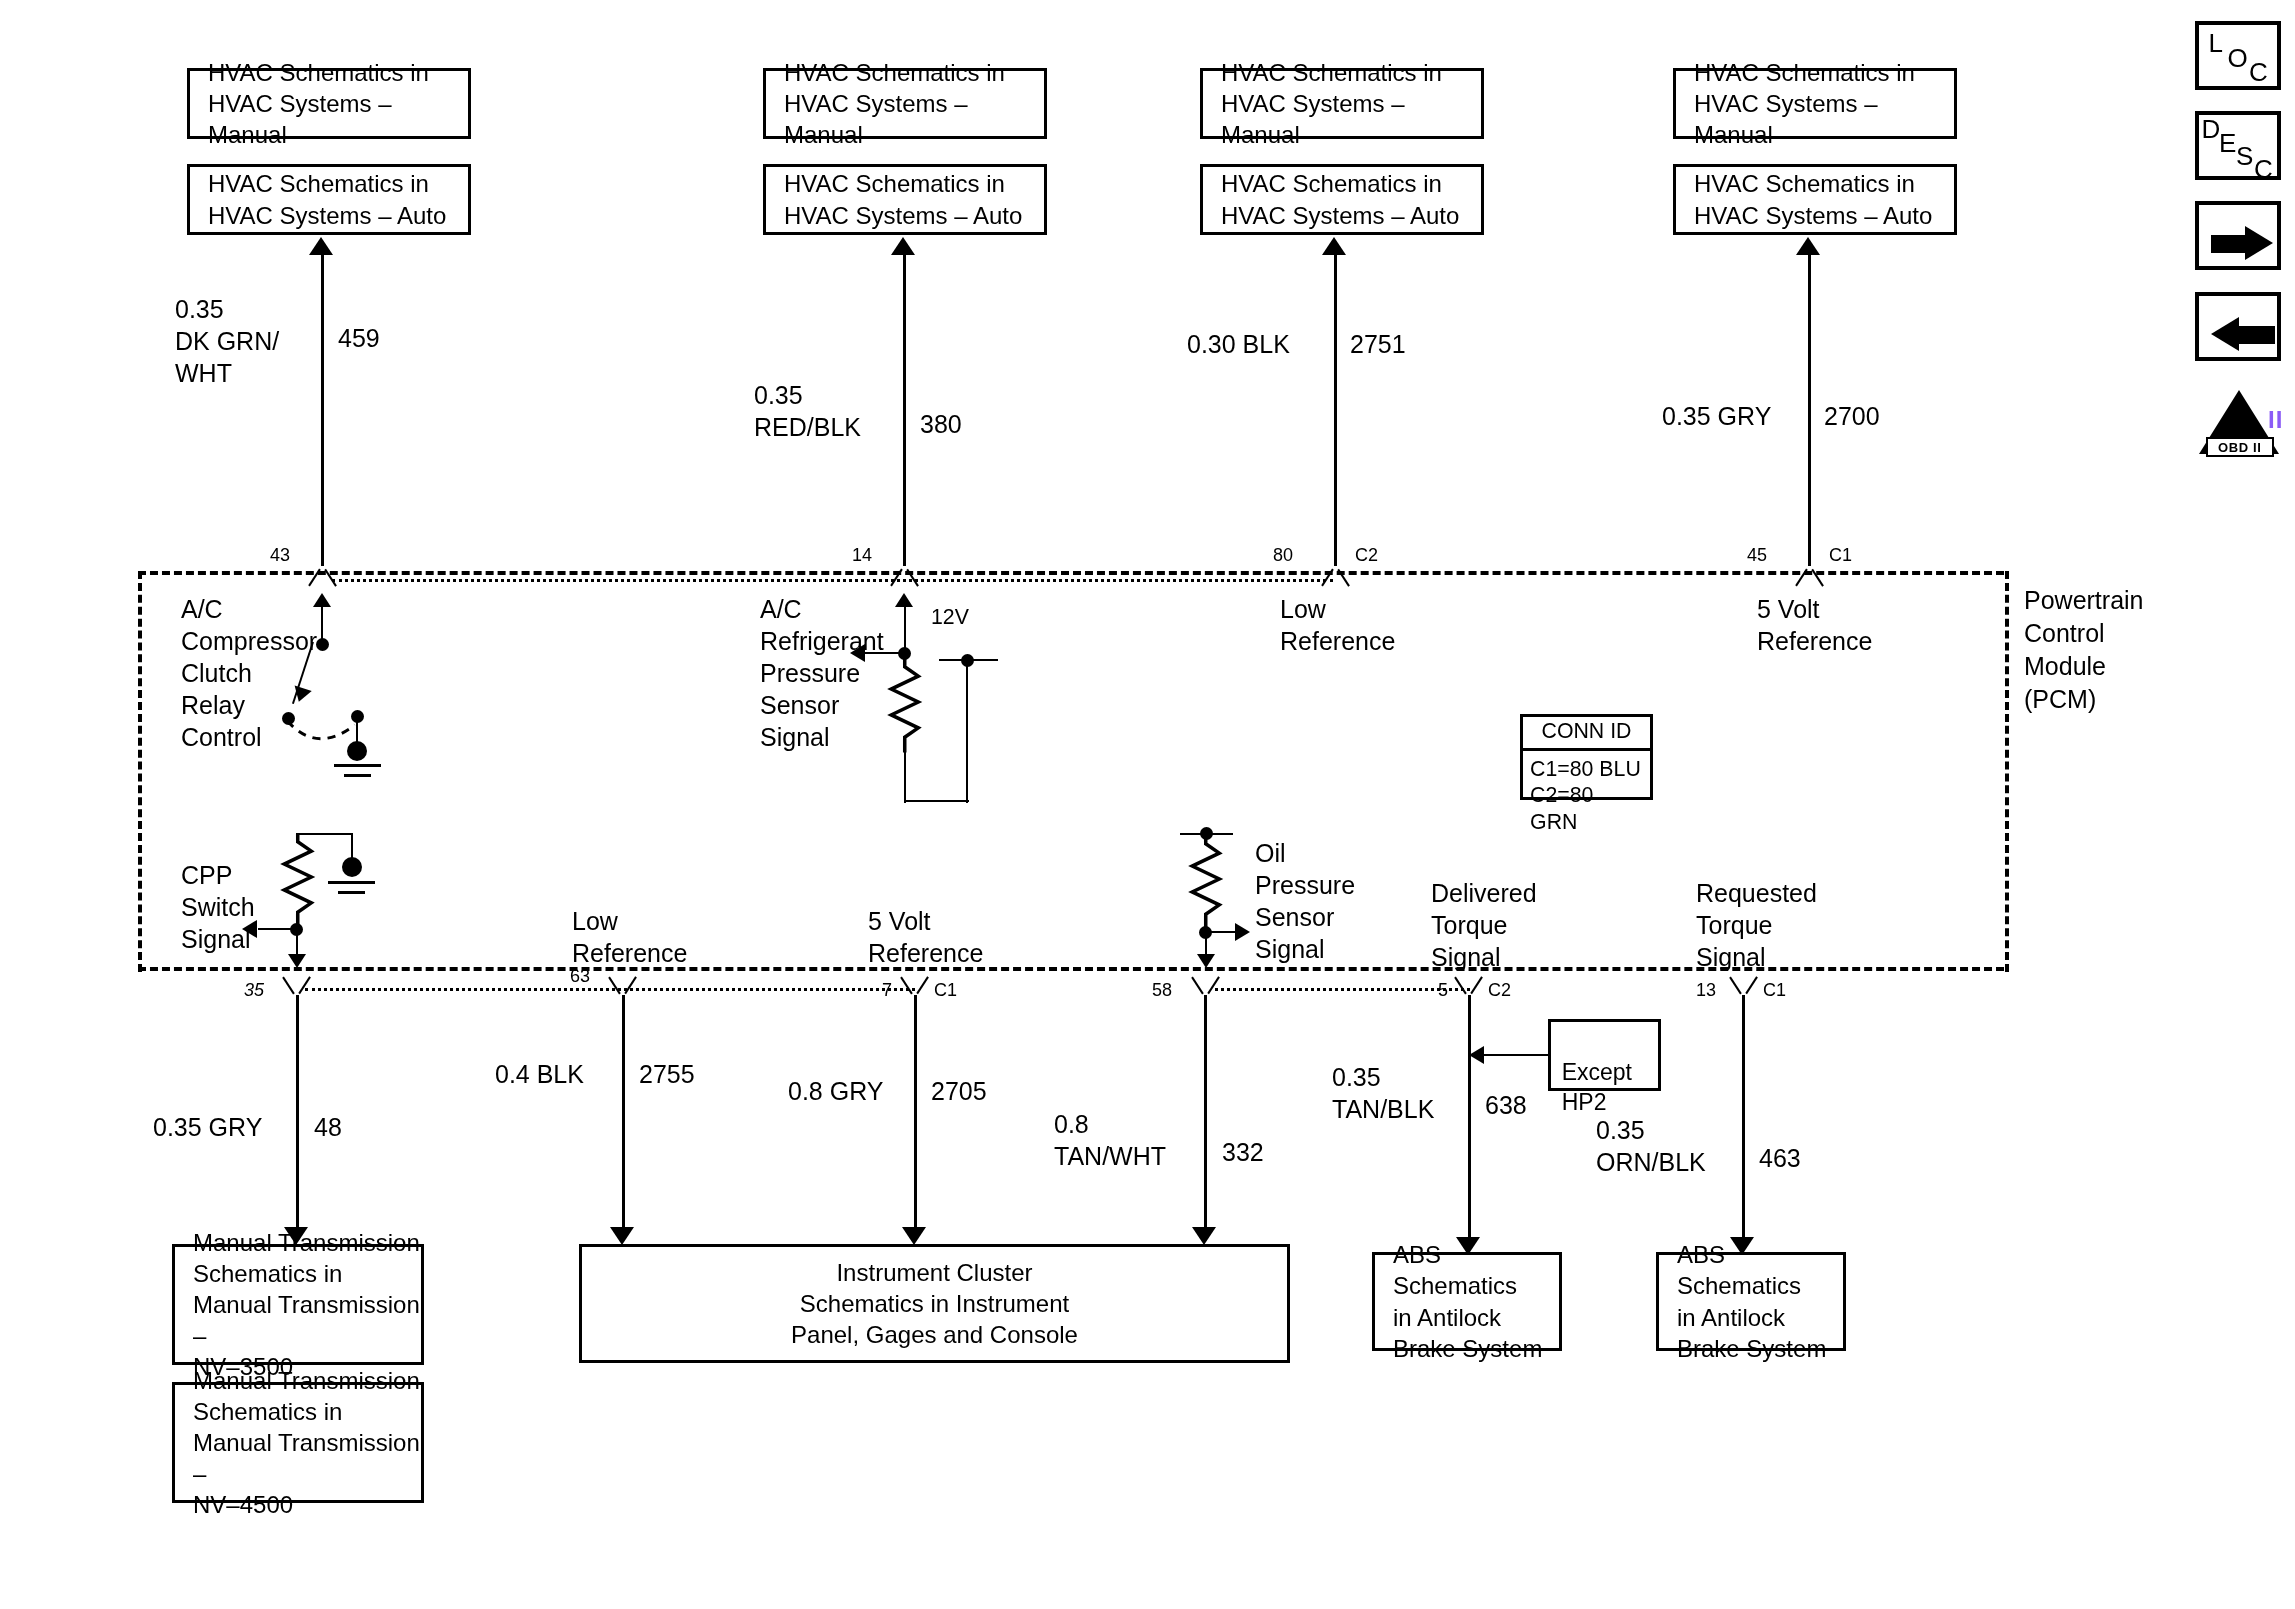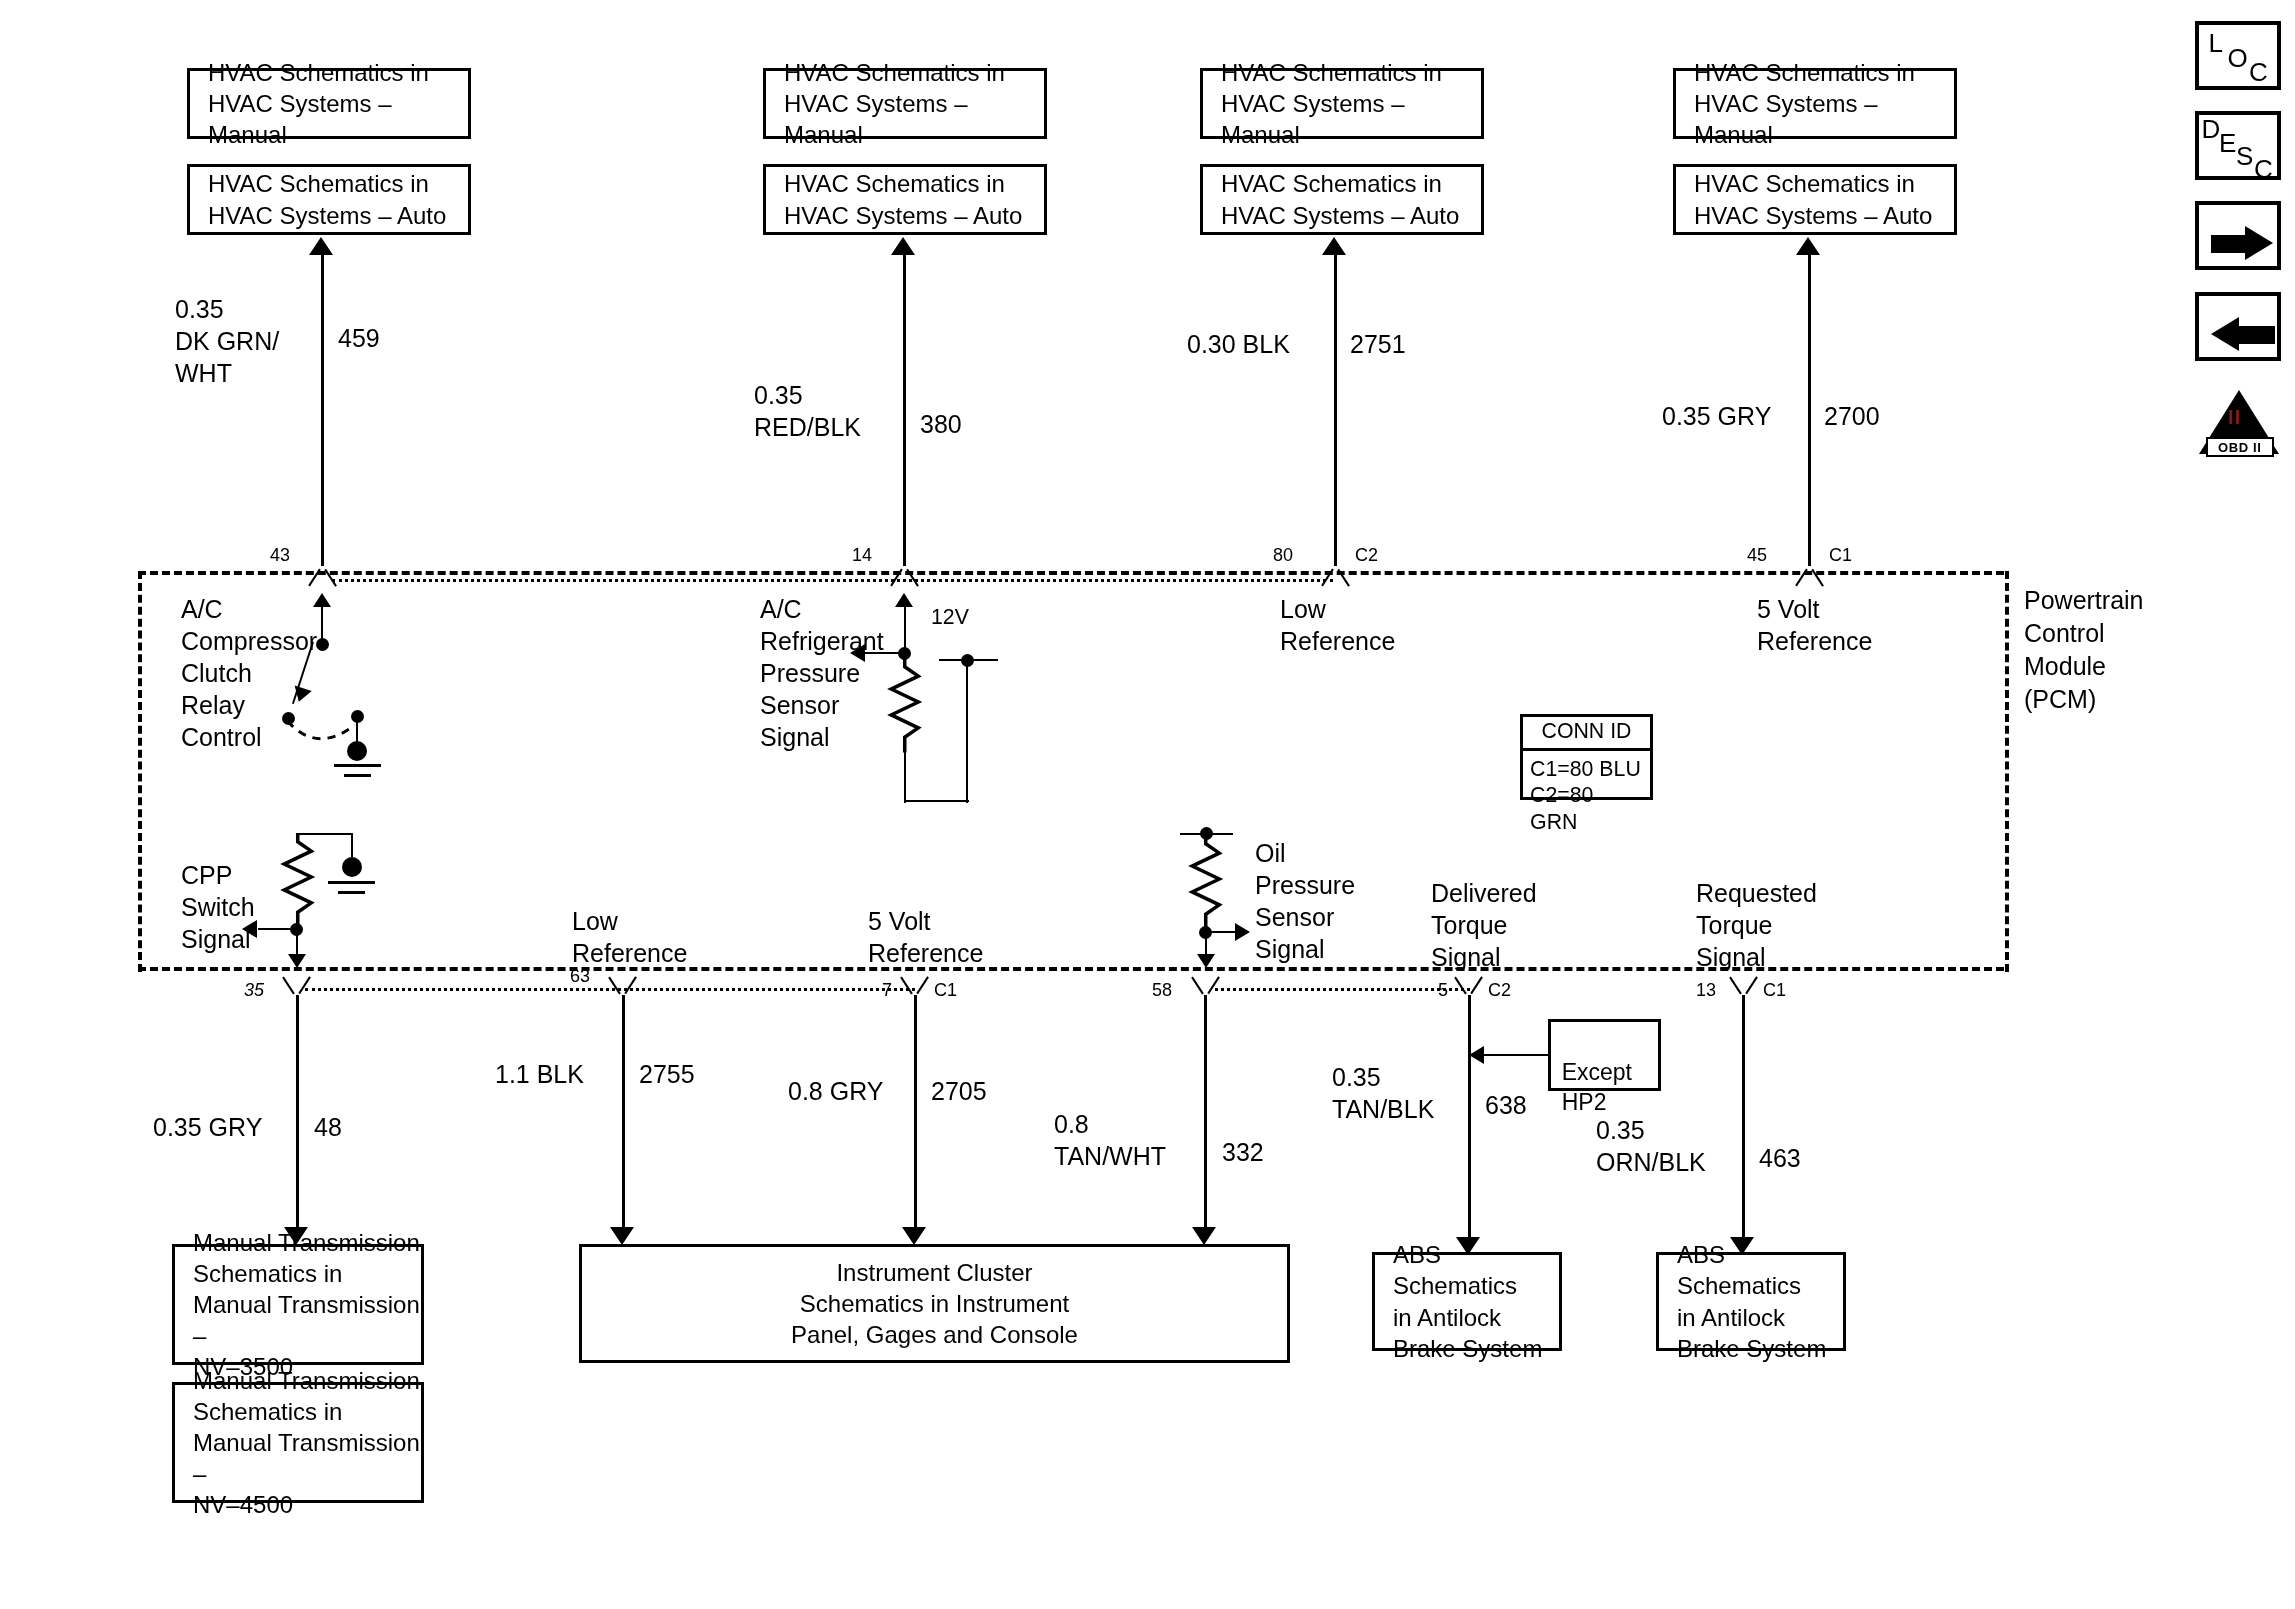--- a/index.html
+++ b/index.html
@@ -69,21 +69,21 @@
   #exbox{position:absolute;border:3.6px solid #000;background:#fff;box-sizing:border-box;
          font-size:23px;line-height:1.3;padding:6px 0 6px 10.7px;white-space:pre-line;}
 
   
   .tb{position:absolute;border:4.1px solid #000;background:#fff;box-sizing:border-box;}
   .tb-rot{position:absolute;font-size:26px;font-weight:400;}
   .obd-tri{position:absolute;width:0;height:0;border-left:40px solid transparent;
            border-right:40px solid transparent;border-bottom:64px solid #000;}
   .obd-lbl{position:absolute;background:#fff;border:2.4px solid #000;font-size:13px;
            font-weight:bold;letter-spacing:0.6px;padding:0.6px 3.6px;box-sizing:border-box;}
-  .obd-ii{position:absolute;color:#7f1d1d;font-size:20px;font-weight:bold;letter-spacing:1.2px;}
+  .obd-ii{position:absolute;color:#8b5cf6;font-size:24px;font-weight:bold;letter-spacing:1.2px;margin-left:40px;}
 </style>
 </head>
 <body>
 
 <div id="page">
 
   <div class="refbox" style="left:187px;top:68px;width:284px;height:71px;">
     <span class="txt">HVAC Schematics in
 HVAC Systems – Manual</span>
   </div>
@@ -320,21 +320,21 @@
   <div class="dotrun" style="left:305px;top:988px;width:610px;"></div>
   <div class="dotrun" style="left:1215px;top:988px;width:255px;"></div>
 
   <div class="vwire" style="left:296px;top:995px;height:236px;"></div>
   <div class="arw-dn" style="left:284px;top:1227px;"></div>
   <div class="lbl" style="left:153px;top:1111px;">0.35 GRY</div>
   <div class="lbl" style="left:314px;top:1111px;">48</div>
 
   <div class="vwire" style="left:622px;top:995px;height:236px;"></div>
   <div class="arw-dn" style="left:610px;top:1227px;"></div>
-  <div class="lbl" style="left:495px;top:1058px;">1.1 BLK</div>
+  <div class="lbl" style="left:495px;top:1058px;">0.4 BLK</div>
   <div class="lbl" style="left:639px;top:1058px;">2755</div>
 
   <div class="vwire" style="left:914px;top:995px;height:236px;"></div>
   <div class="arw-dn" style="left:902px;top:1227px;"></div>
   <div class="lbl" style="left:788px;top:1075px;">0.8 GRY</div>
   <div class="lbl" style="left:931px;top:1075px;">2705</div>
 
   <div class="vwire" style="left:1204px;top:995px;height:236px;"></div>
   <div class="arw-dn" style="left:1192px;top:1227px;"></div>
   <div class="lbl" style="left:1054px;top:1108px;">0.8

